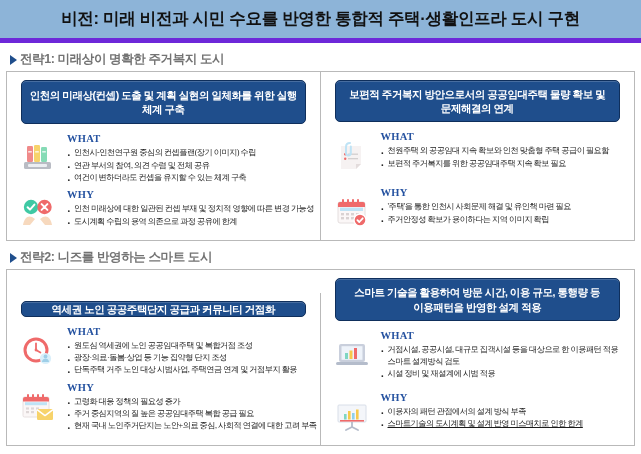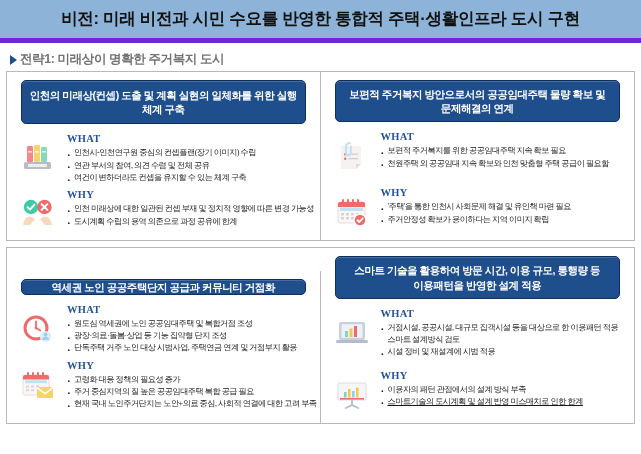--- a/index.html
+++ b/index.html
@@ -190,22 +190,22 @@
                 <rect x="9" y="13" width="2.4" height="2.4" rx="1.2" fill="#ef6a6a"></rect>
                 <rect x="9" y="17.5" width="2.4" height="2.4" rx="1.2" fill="#ef6a6a"></rect>
                 <rect x="13" y="13.6" width="10" height="1.2" fill="#cfcbcb"></rect>
                 <rect x="13" y="18.1" width="10" height="1.2" fill="#cfcbcb"></rect>
                 <path d="M15 3 C12.5 3 11 4.6 11 7 V13 C11 14.4 12 15.4 13.4 15.4 C14.8 15.4 15.8 14.4 15.8 13 V6.6" stroke="#bfe3f5" stroke-width="2" fill="none" stroke-linecap="round"></path>
               </svg>
             </div>
             <div class="content-cell">
               <div class="kicker">WHAT</div>
               <ul class="bullets">
+                <li>천원주택 외 공공임대 지속 확보와 인천 맞춤형 주택 공급이 필요함</li>
                 <li>보편적 주거복지를 위한 공공임대주택 지속 확보 필요</li>
-                <li>천원주택 외 공공임대 지속 확보와 인천 맞춤형 주택 공급이 필요함</li>
               </ul>
             </div>
           </div>
 
           <div class="block" style="margin-top:14px;">
             <div class="icon-cell">
               <svg width="36" height="32" viewBox="0 0 36 32" aria-hidden="true">
                 <rect x="4" y="6" width="27" height="21" rx="2" fill="#fbf7f7" stroke="#e4dede" stroke-width="1"></rect>
                 <path d="M4 8 A2 2 0 0 1 6 6 H29 A2 2 0 0 1 31 8 V11 H4 Z" fill="#ef6a6a"></path>
                 <rect x="6" y="11.6" width="23" height="3.4" fill="#bfe3f5"></rect>
@@ -237,20 +237,24 @@
             </div>
           </div>
         </div>
 
       </div>
     </div>
 
     <div class="divider-space"></div>
 
     <div>
+      <div class="strategy-head">
+        <span class="tri"></span>
+        <span class="strategy-label">전략2: 니즈를 반영하는 스마트 도시</span>
+      </div>
 
       <div class="panel">
 
         <div class="col left">
           <div class="banner" style="padding:0 6px;">역세권 노인 공공주택단지 공급과 커뮤니티 거점화</div>
 
           <div class="block">
             <div class="icon-cell">
               <svg width="34" height="32" viewBox="0 0 34 32" aria-hidden="true">
                 <circle cx="15" cy="15" r="11" fill="none" stroke="#ef6a6a" stroke-width="3"></circle>

